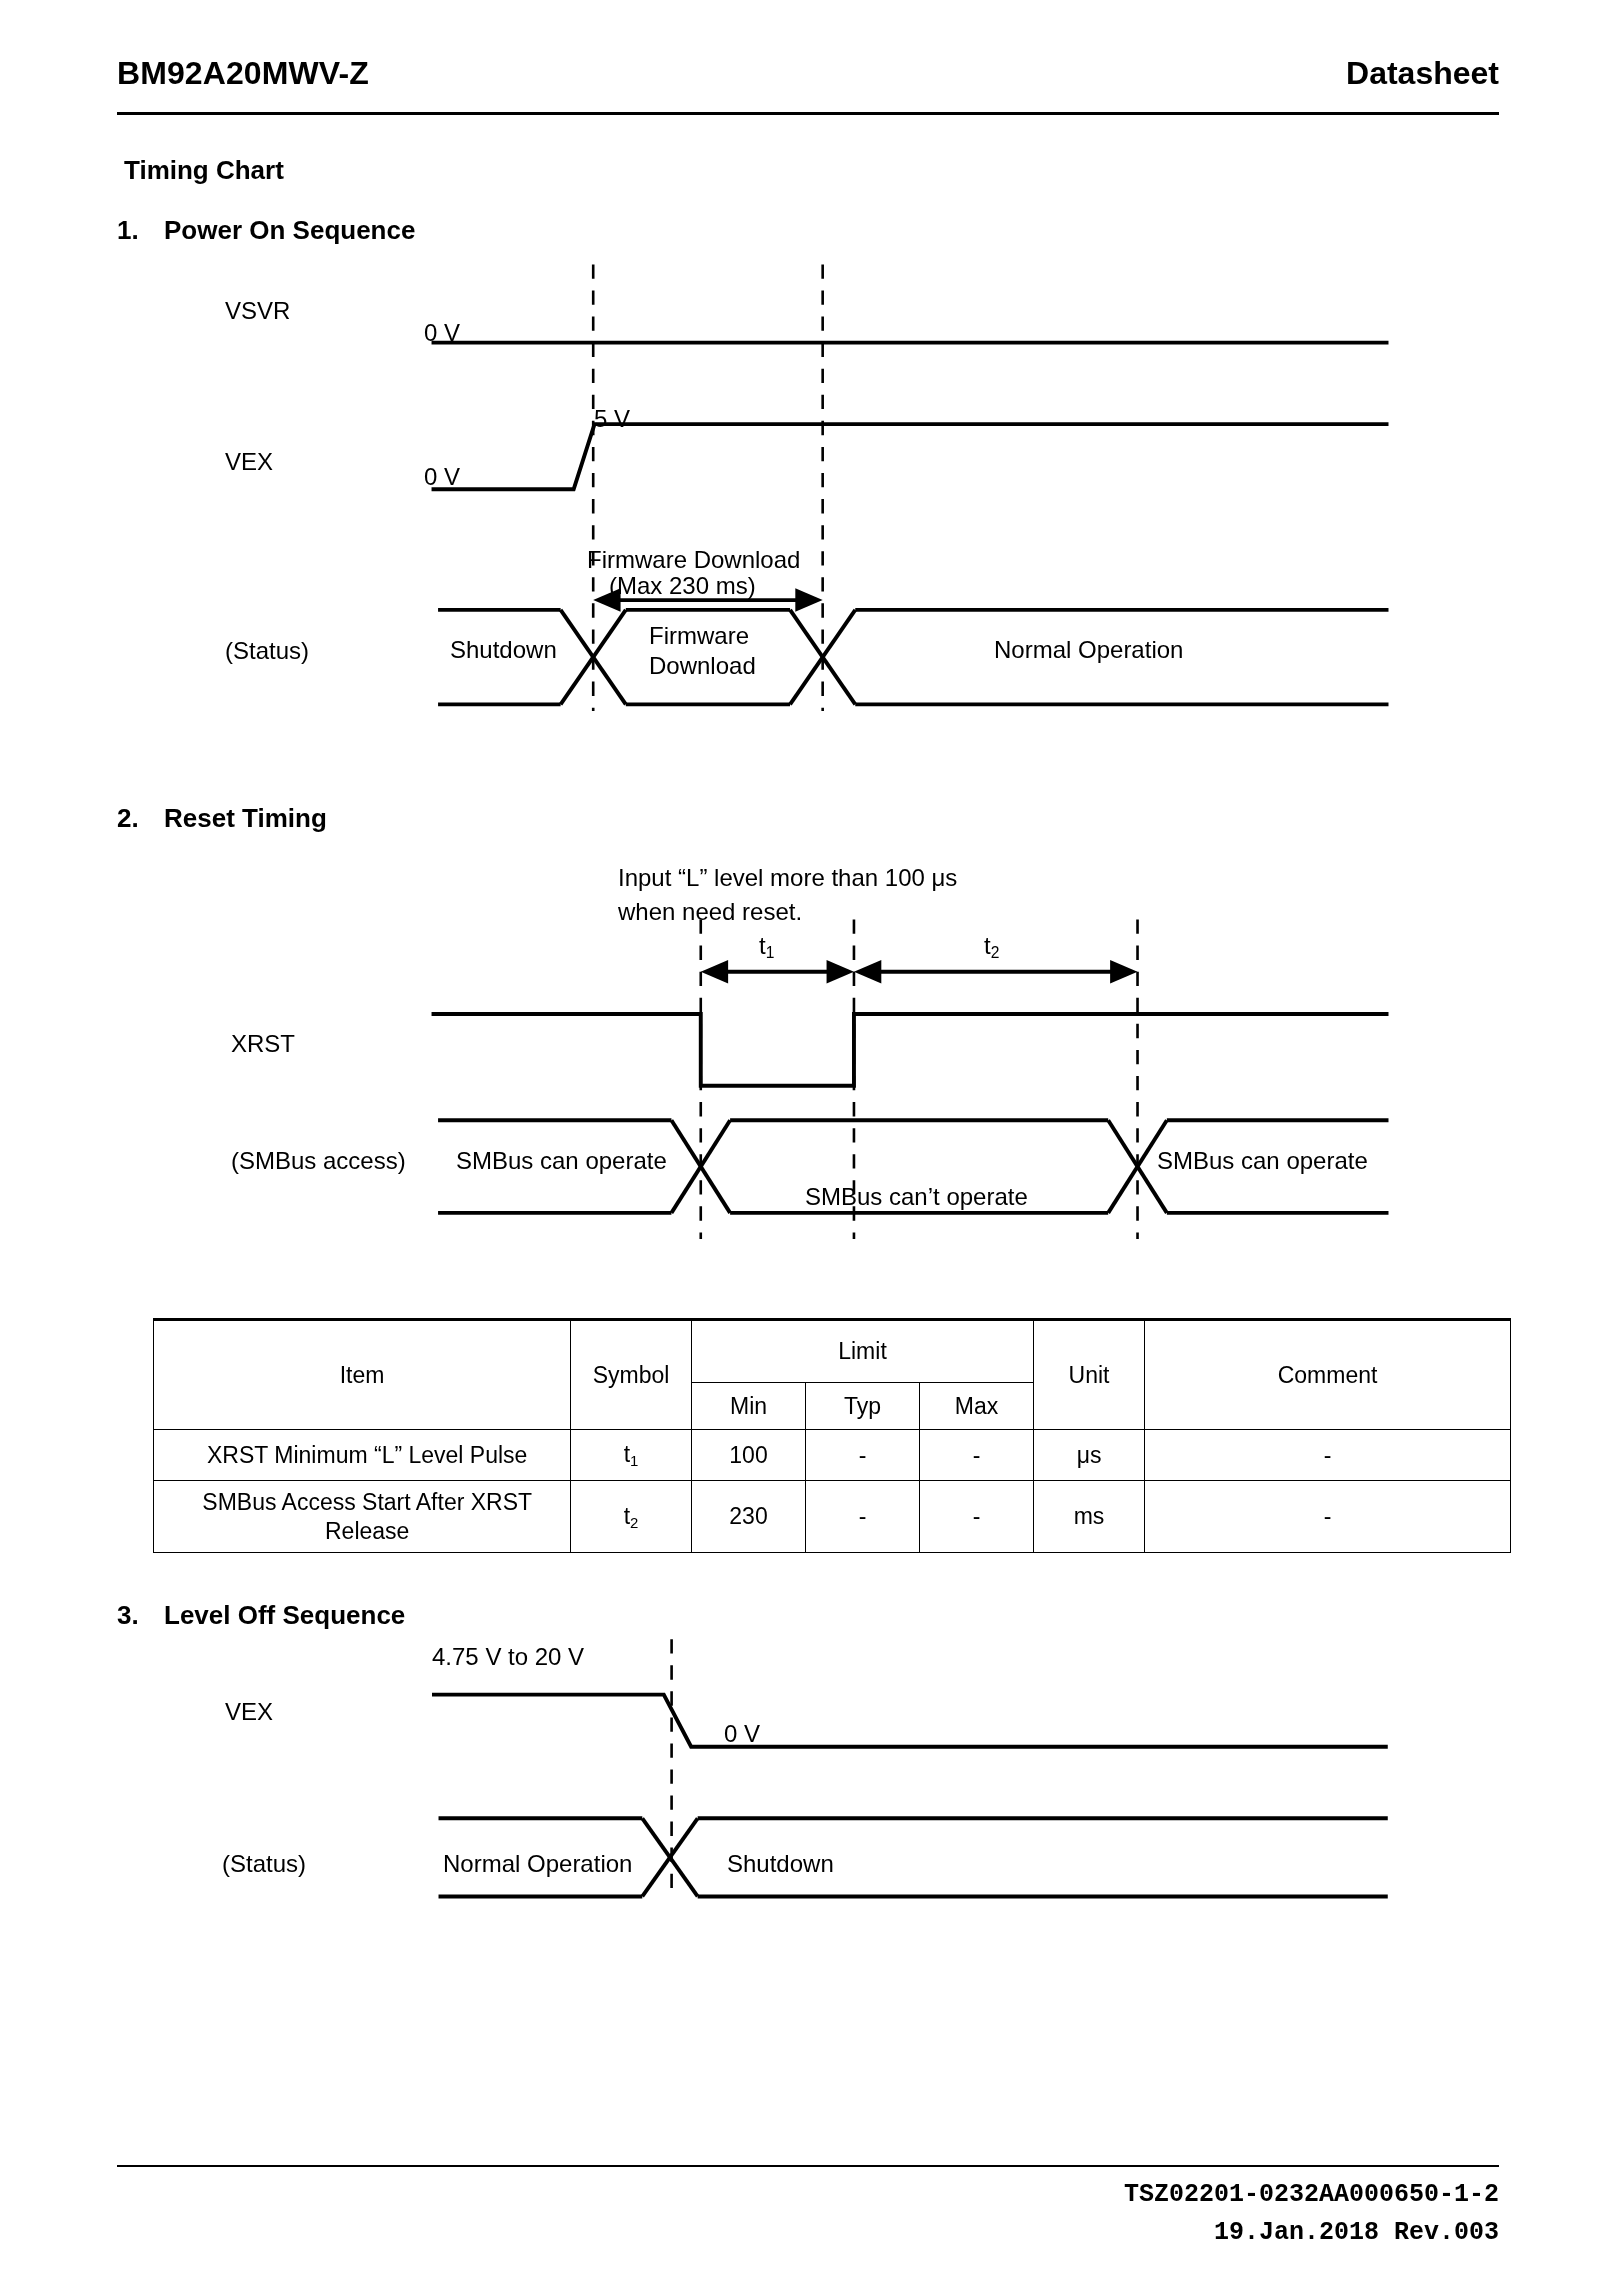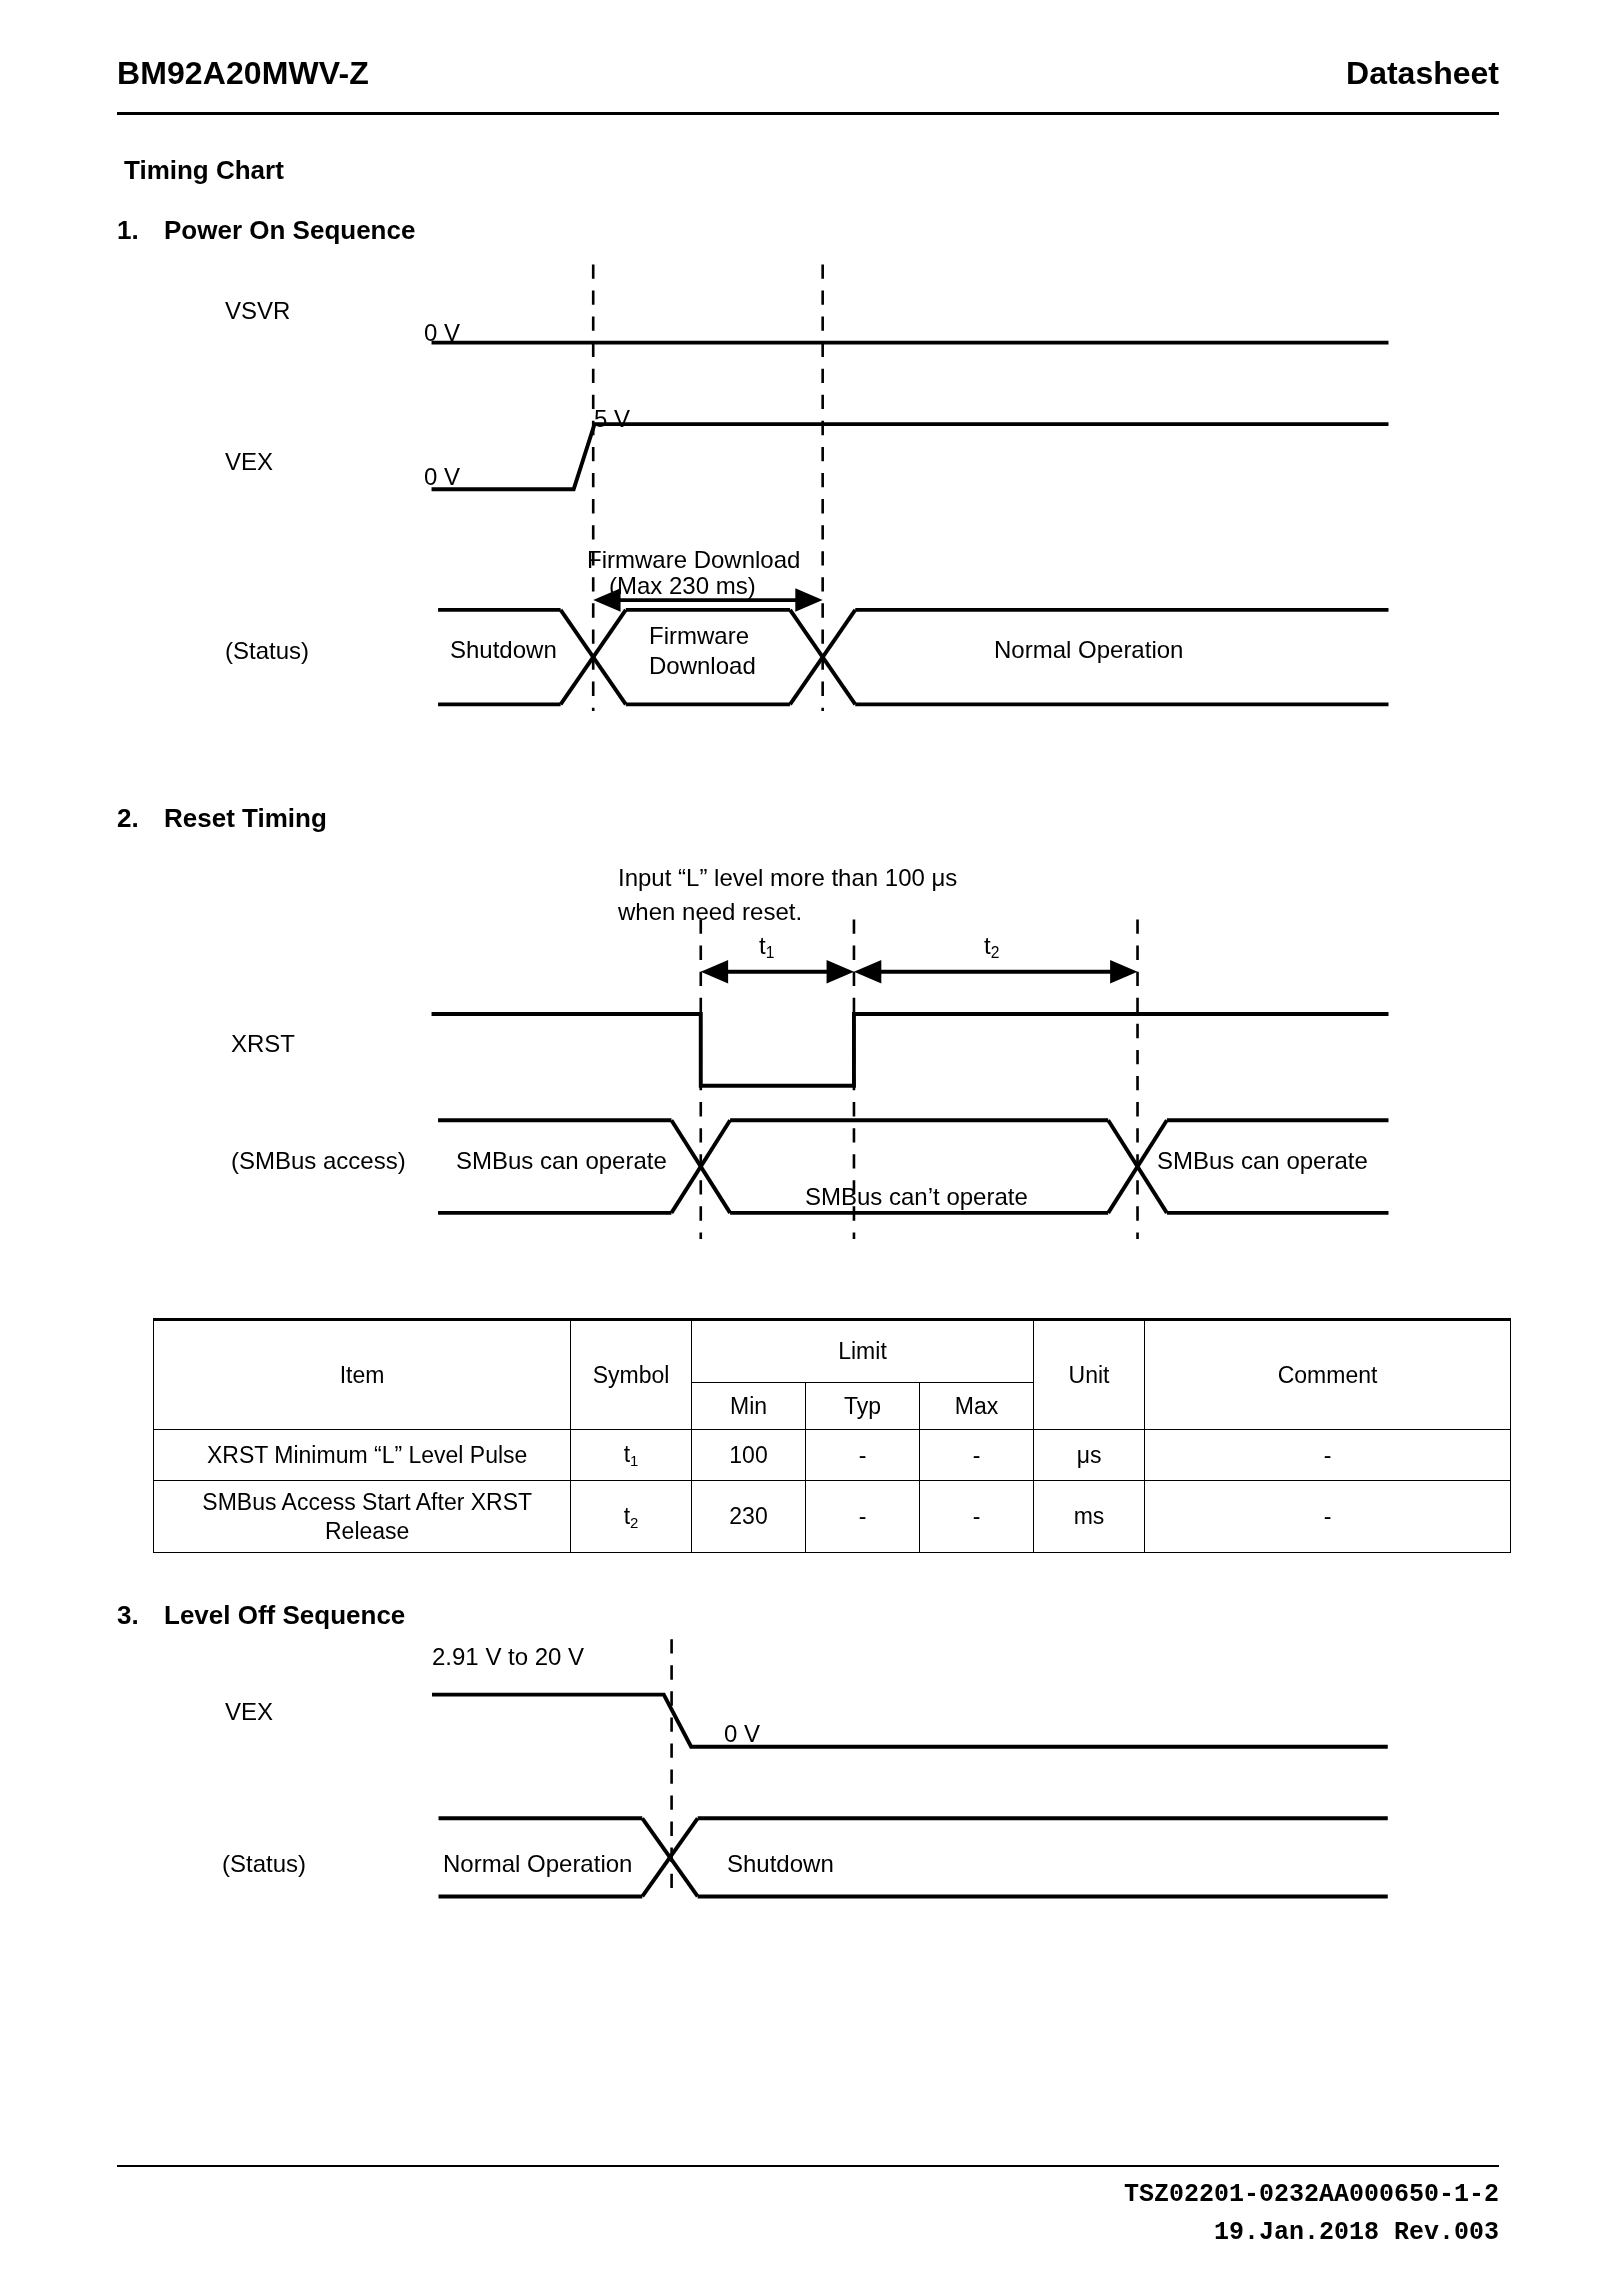--- a/index.html
+++ b/index.html
@@ -206,21 +206,21 @@
         <td>ms</td>
         <td>-</td>
       </tr>
     </tbody>
       </table>
   </div>
 
   <div class="h-num" style="left:117px; top:1600px;">3.</div>
   <div class="h-sect" style="left:164px; top:1600px;">Level Off Sequence</div>
 
-  <div class="lbl" style="left:432px;  top:1643px;">2.91 V to 20 V</div>
+  <div class="lbl" style="left:432px;  top:1643px;">4.75 V to 20 V</div>
   <div class="lbl" style="left:225px;  top:1698px;">VEX</div>
   <div class="lbl" style="left:724px; top:1720px;">0 V</div>
   <div class="lbl" style="left:222px;  top:1850px;">(Status)</div>
 
   <div class="lbl" style="left:443px;  top:1850px;">Normal Operation</div>
   <div class="lbl" style="left:727px; top:1850px;">Shutdown</div>
 
   <svg class="canvas" style="left:0; top:1623px;" width="1616" height="306" viewBox="0 0 2479 470">
 
     <line x1="1030" y1="25" x2="1030" y2="425" stroke="#000" stroke-width="4" stroke-dasharray="22,18"></line>

